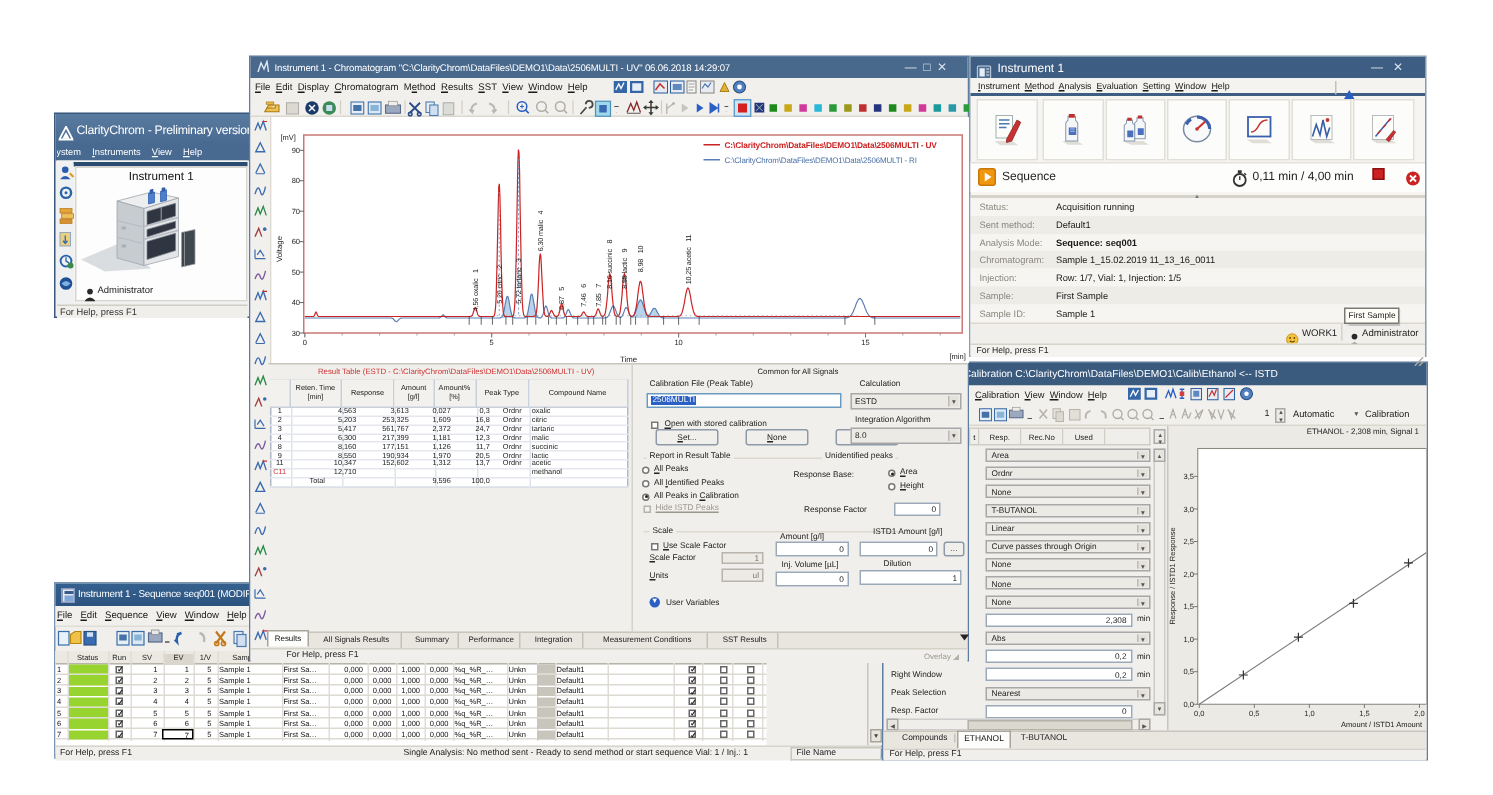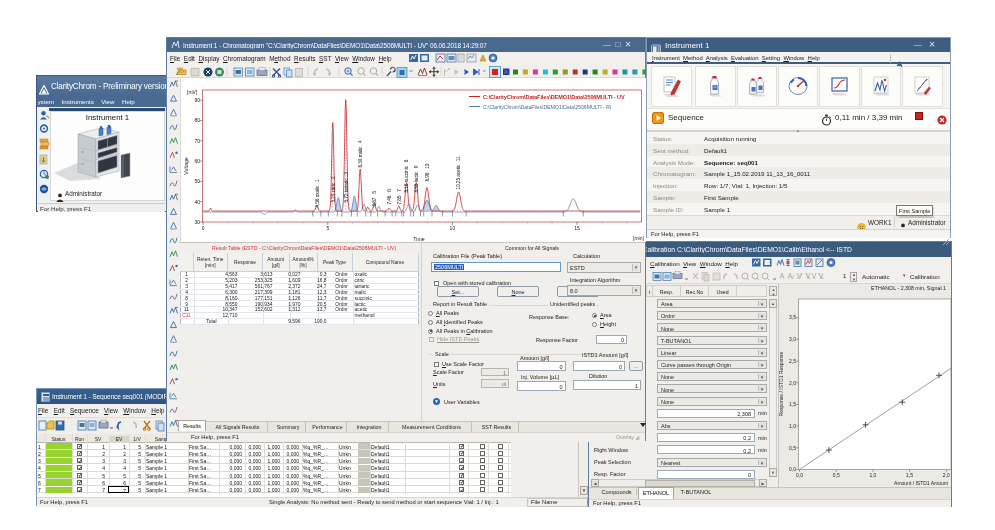--- a/index.html
+++ b/index.html
@@ -1079,21 +1079,21 @@
           <path d="M3.5 2 L8 5 L3.5 8 Z" fill="#fff"></path>
         </svg>
       </div>
       <div class="abs" style="left:21px;top:75px;font-size:8px;color:#222;">Sequence</div>
       <div class="abs" style="left:174px;top:74px;width:11px;height:12px;"><svg width="11" height="12">
           <circle cx="5.5" cy="7" r="4" fill="none" stroke="#333" stroke-width="1.2"></circle>
           <rect x="4.2" y="0.5" width="2.6" height="2" fill="#333"></rect>
           <line x1="8.5" y1="2.5" x2="9.7" y2="3.7" stroke="#333" stroke-width="1"></line>
           <line x1="5.5" y1="7" x2="5.5" y2="4.5" stroke="#333" stroke-width="0.9"></line>
         </svg></div>
-      <div class="abs" style="left:188px;top:75px;font-size:8px;color:#222;">0,11 min / 3,39 min</div>
+      <div class="abs" style="left:188px;top:75px;font-size:8px;color:#222;">0,11 min / 4,00 min</div>
       <div class="abs" style="left:268px;top:74px;width:8px;height:8px;background:#c22;border:1px solid #811;"></div>
       <div class="abs" style="left:290px;top:72.5px;width:10px;height:10px;"><svg width="10" height="10">
           <circle cx="5" cy="5" r="4.6" fill="#c22"></circle>
           <path d="M3 3 l4 4 M7 3 l-4 4" stroke="#fff" stroke-width="1.2"></path>
         </svg></div>
       <div class="abs" style="left:0;top:92px;width:303px;height:2px;background:#d5d2ca;"></div>
       <div class="abs" style="left:149px;top:89.5px;font-size:4px;color:#777;">▲</div>
       <div class="abs" style="left:0;top:94px;width:303px;height:11.8px;background:#f6f5f1;"></div>
       <div class="abs" style="left:6px;top:97px;font-size:6.2px;color:#8a877f;">Status:</div>
       <div class="abs" style="left:57px;top:97px;font-size:6.2px;color:#1a1a1a;font-weight:normal;">Acquisition running</div>

